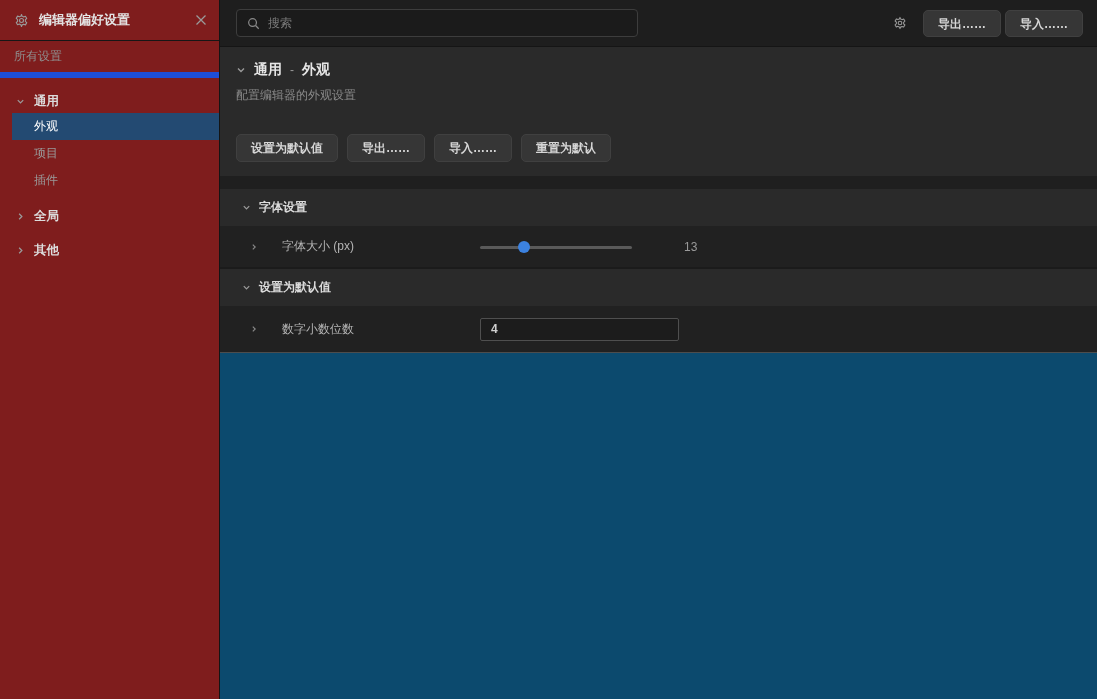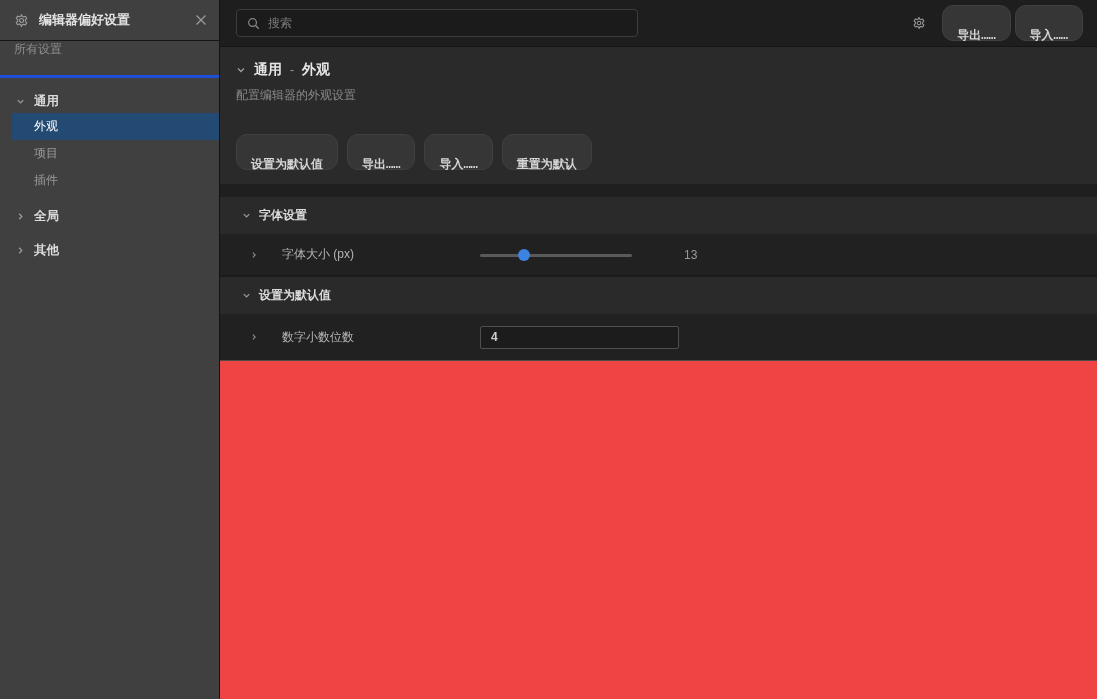--- a/index.html
+++ b/index.html
@@ -6,70 +6,70 @@
   html,body { width:1097px; height:699px; overflow:hidden; }
   body {
     font-family:"Liberation Sans","DejaVu Sans",sans-serif;
     background:#1e1e1e; color:#ccc; font-size:12px;
     -webkit-font-smoothing:antialiased;
   }
   .app { display:flex; width:1097px; height:699px; }
 
   
   .sidebar {
-    width:220px; height:100%; background:#404040;
+    width:220px; height:100%; background:#7f1d1d;
     border-right:1px solid #141414; flex:none; display:flex; flex-direction:column;
   }
   .sb-header {
     height:41px; display:flex; align-items:center; padding:0 12px 0 14px;
     border-bottom:1px solid #161616; flex:none;
   }
   .sb-header .title { font-weight:bold; color:#e3e3e3; font-size:13px; margin-left:10px; flex:1; }
   .icon { display:inline-flex; align-items:center; justify-content:center; }
   .icon svg { display:block; }
   .sb-allsettings {
-    height:37px; display:flex; padding:0 14px;
-    color:#8f8f8f; border-bottom:3px solid #1d4ed8; flex:none; cursor:default;
+    height:37px; display:flex; align-items:center; padding:0 14px;
+    color:#8f8f8f; border-bottom:6px solid #1d4ed8; flex:none; cursor:default;
   }
   .sb-nav { padding-top:7px; }
   .sb-group-header {
     height:24px; display:flex; align-items:center; padding:0 0 0 12px;
     color:#dcdcdc; font-weight:bold; font-size:12.5px; margin-top:4px; cursor:pointer;
   }
   .sb-group-header .chev { width:16px; color:#9a9a9a; }
   .sb-group-header .lbl { margin-left:6px; }
   .sb-item {
     height:27px; display:flex; align-items:center; padding-left:34px;
     color:#9a9a9a; margin-left:12px; cursor:pointer; padding-left:22px;
   }
   .sb-item.selected { background:#234a72; color:#ffffff; }
   .sb-group-gap { height:6px; }
   .close-btn { margin-left:auto; color:#9a9a9a; cursor:pointer; }
 
   
-  .main { flex:1; display:flex; flex-direction:column; background:#ef4444; }
+  .main { flex:1; display:flex; flex-direction:column; background:#0c4a6e; }
   .topbar {
     height:47px; background:#1e1e1e; border-bottom:1px solid #151515;
     display:flex; align-items:center; padding:0 14px 0 16px; flex:none;
   }
   .searchbox {
     width:402px; height:28px; background:#1b1b1b; border:1px solid #3d3d3d;
     border-radius:4px; display:flex; align-items:center; padding:0 10px; color:#8a8a8a;
   }
   .searchbox input {
     background:transparent; border:none; outline:none; color:#cfcfcf;
     font-size:12px; margin-left:8px; width:340px; font-family:inherit;
   }
   .searchbox input::placeholder { color:#7a7a7a; }
   .topbar-right { margin-left:auto; display:flex; align-items:center; }
   .topbar-gear { color:#9a9a9a; margin-right:12px; cursor:pointer; }
   .btn {
-    background:#363636; border:1px solid #404040; border-radius:11px;
+    background:#363636; border:1px solid #404040; border-radius:5px;
     color:#d6d6d6; font-size:12px; font-weight:bold; height:28px;
-    padding:17px 14px; cursor:pointer; font-family:Liberation Mono, monospace; line-height:26px;
+    padding:0 14px; cursor:pointer; font-family:Liberation Sans, sans-serif; line-height:26px;
   }
   .topbar .btn { margin-left:4px; height:27px; }
 
   .content { flex:1; overflow:hidden; }
   .content-header { background:#2a2a2a; padding:12px 16px 14px 16px; }
   .crumb-row { display:flex; align-items:center; height:22px; }
   .crumb-row .chev { color:#9a9a9a; margin-right:8px; }
   .crumb-group, .crumb-page { font-size:14px; font-weight:bold; color:#e6e6e6; }
   .crumb-sep { color:#9a9a9a; margin:0 8px; font-size:12px; }
   .content-desc { color:#8a8a8a; margin-top:6px; height:16px; }

